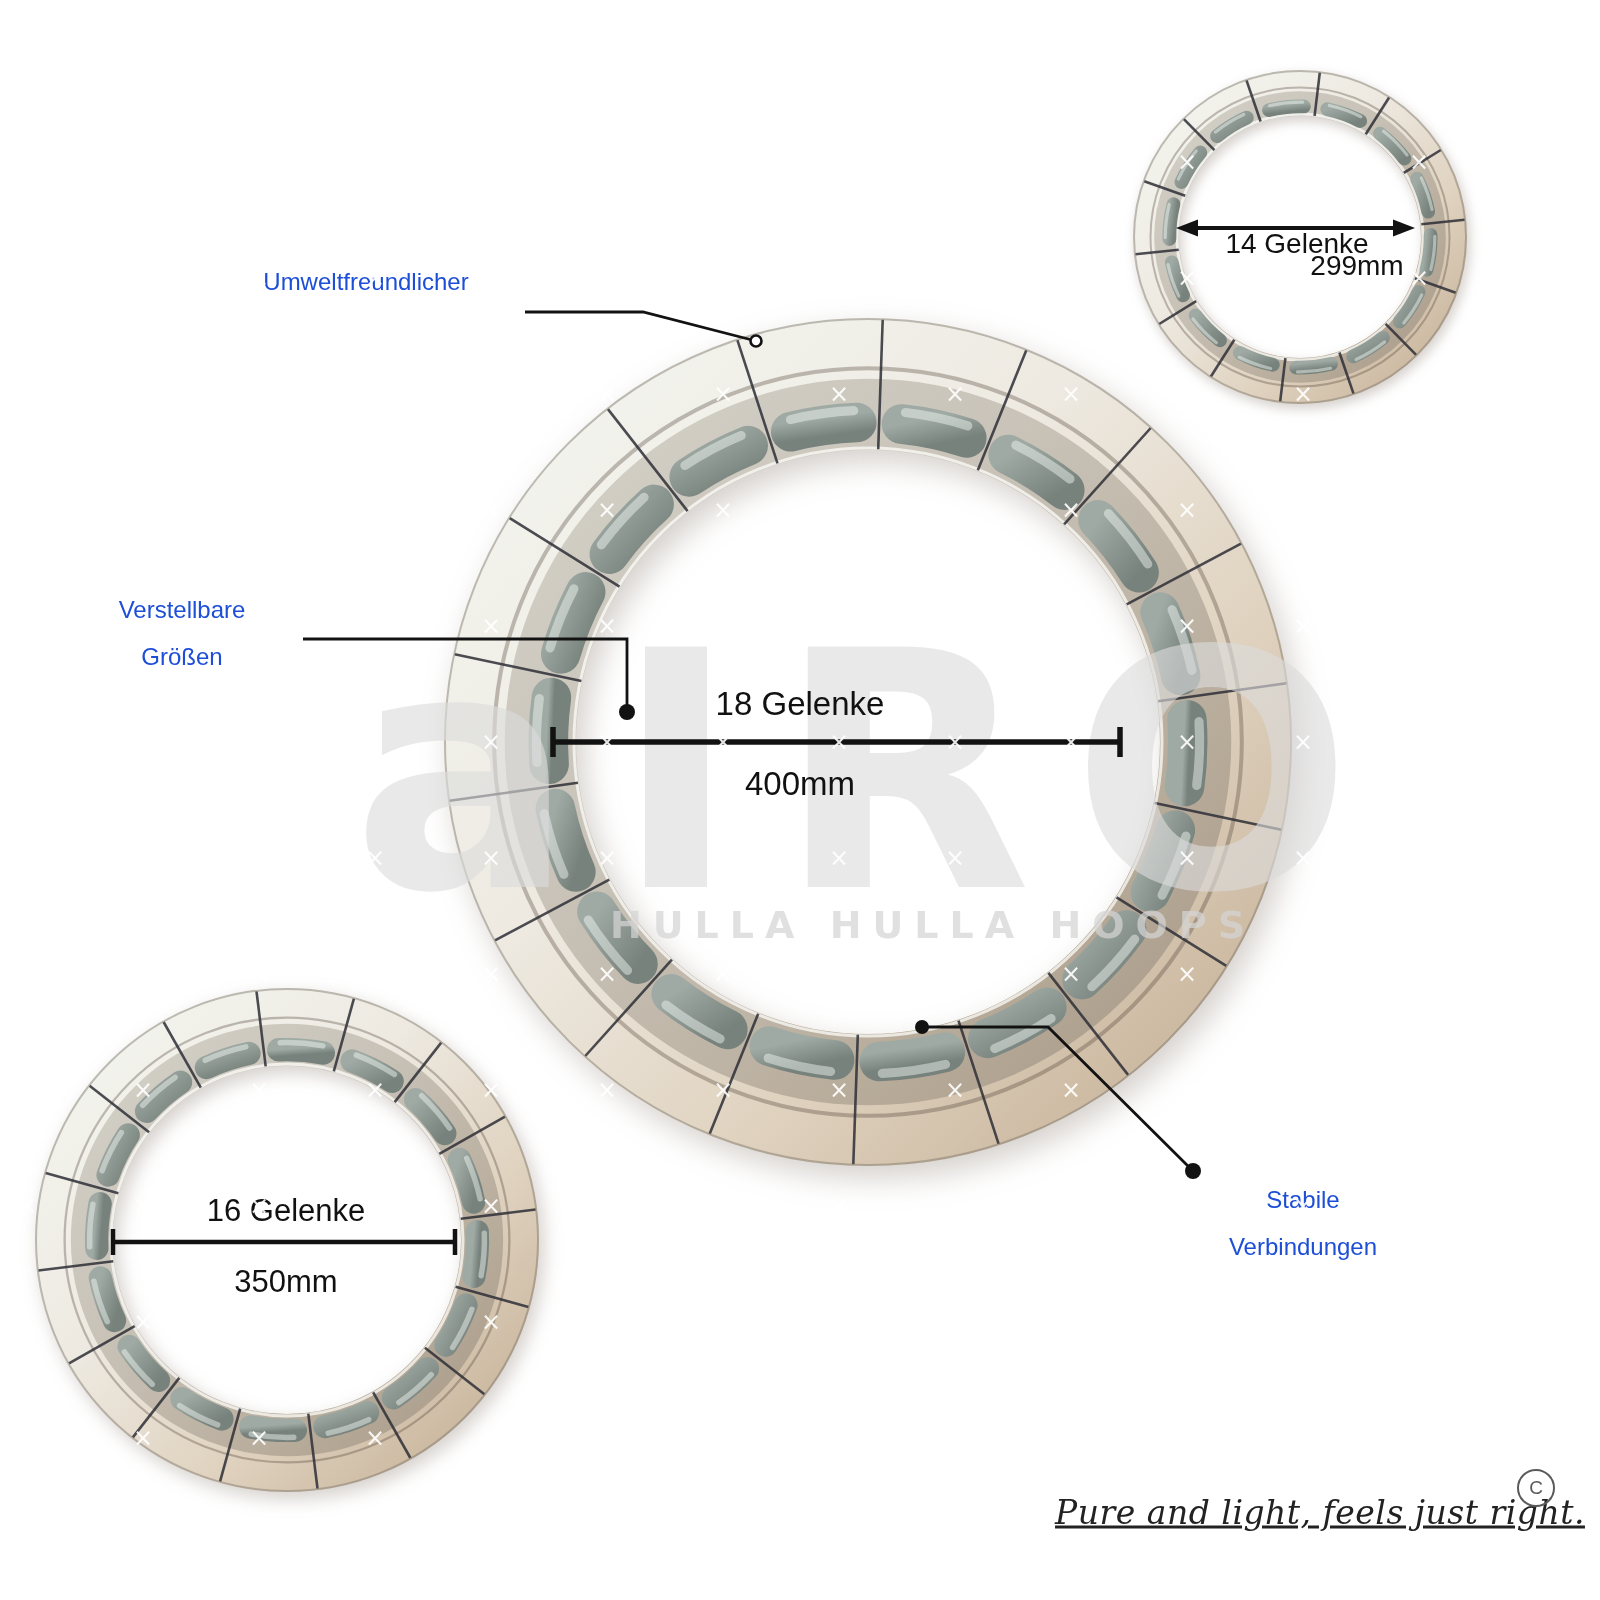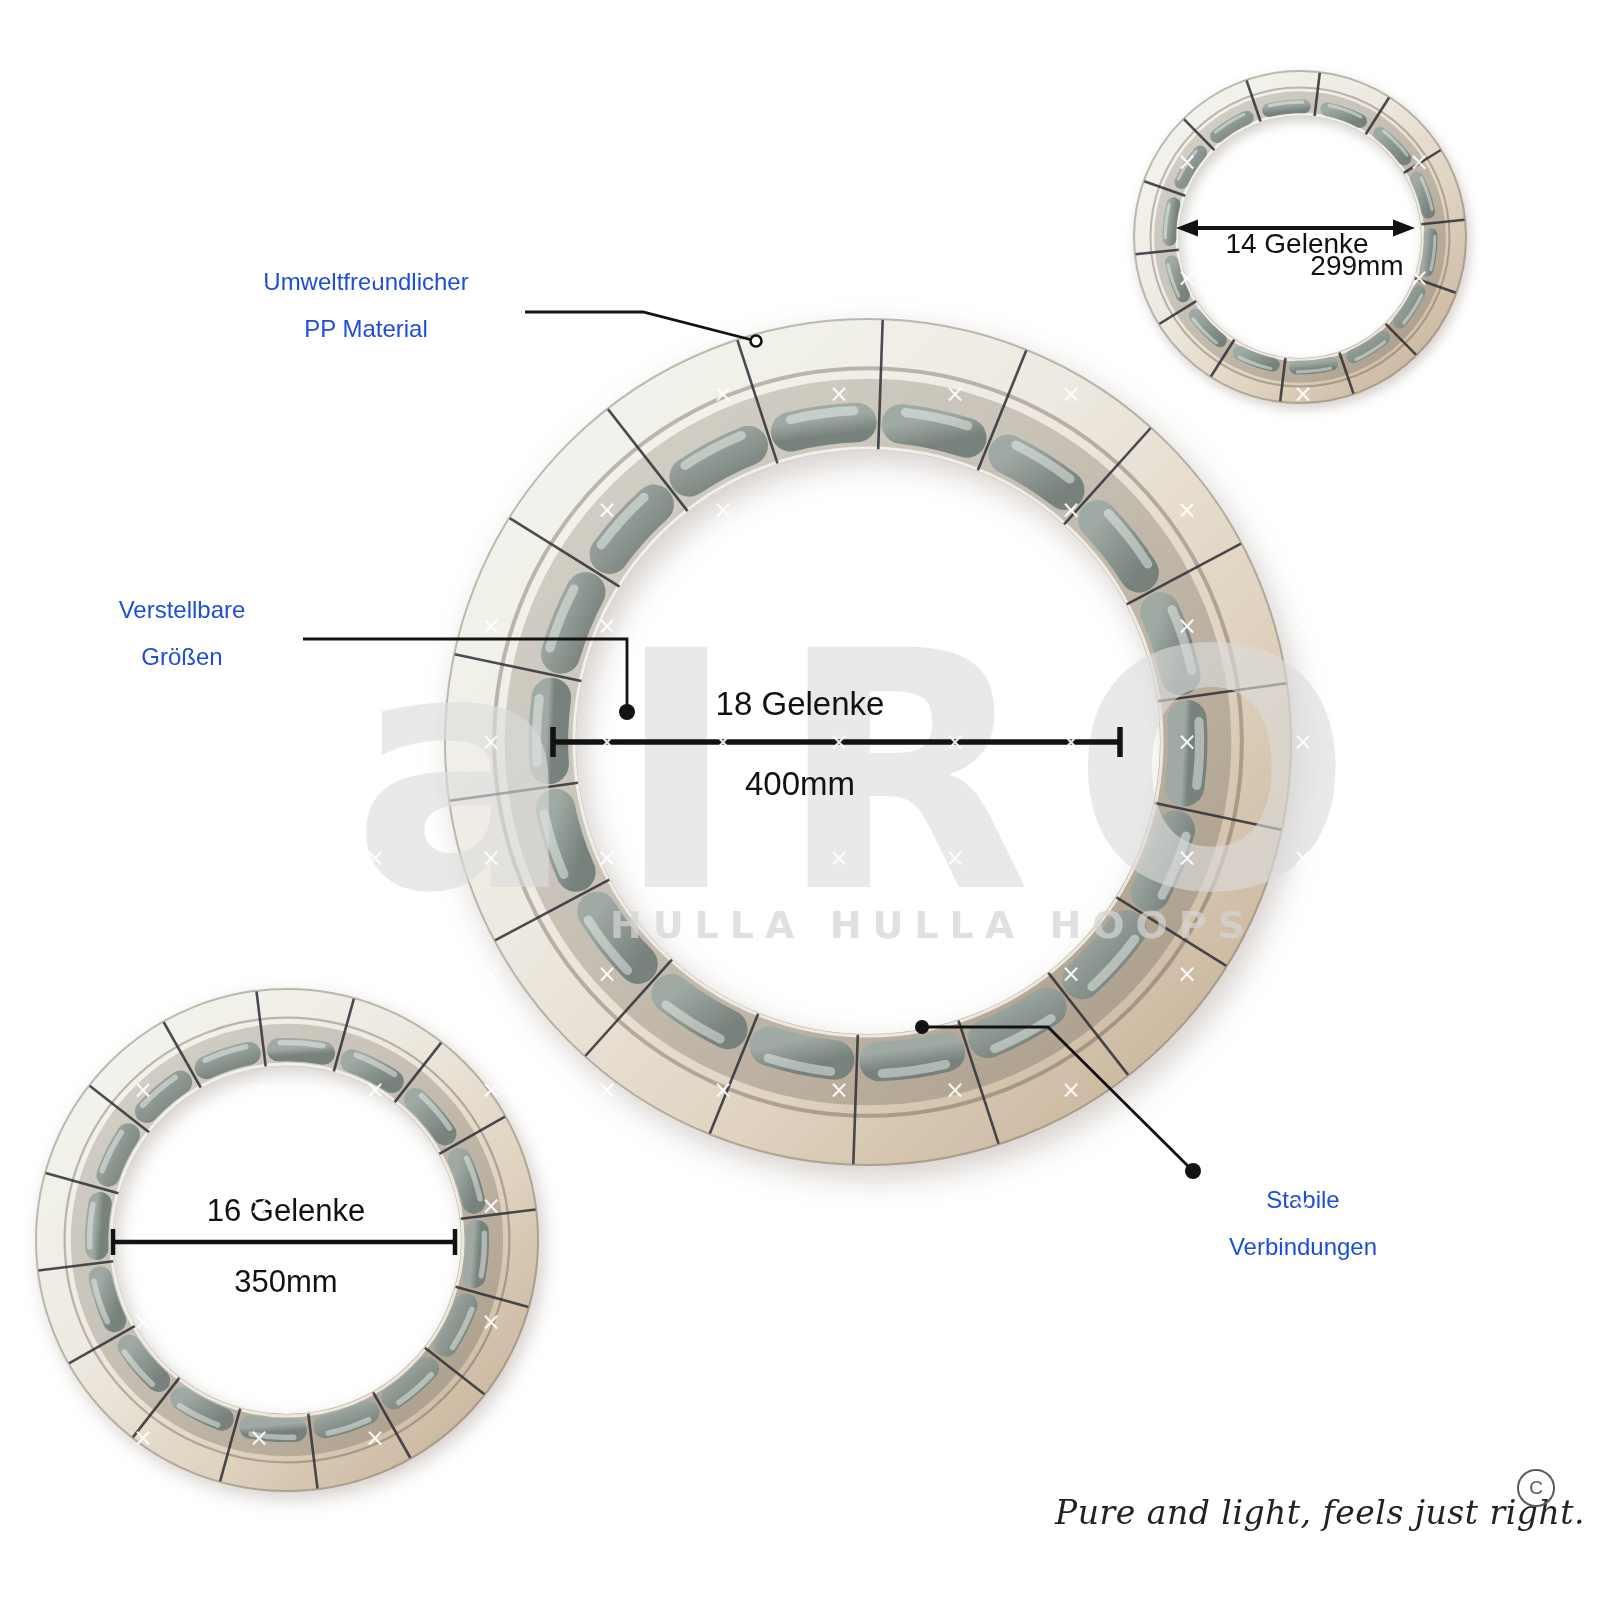--- a/index.html
+++ b/index.html
@@ -16,21 +16,21 @@
   #annot{position:absolute;left:0;top:0;z-index:30;pointer-events:none;}
   .callout{position:absolute;z-index:35;transform:translateX(-50%);text-align:center;
       font-size:24px;line-height:47px;color:#1d4ed8;white-space:nowrap;}
   .mlabel{position:absolute;z-index:35;transform:translate(-50%,-50%);color:#111;
       white-space:nowrap;}
   #xgrid{z-index:40;pointer-events:none;}
   .xmark{position:absolute;transform:translate(-50%,-50%);font-size:24px;
       color:rgba(255,255,255,0.9);font-family:"DejaVu Sans",sans-serif;}
   .script-tagline{position:absolute;z-index:45;transform:translate(-50%,-50%);
       font-family:"DejaVu Serif",serif;font-style:italic;font-size:33px;color:#222;
-      white-space:nowrap;letter-spacing:0.5px;}
+      white-space:nowrap;letter-spacing:0.5px;text-decoration:underline;}
   .copyright-badge{position:absolute;z-index:45;width:34px;height:34px;border-radius:50%;
       border:2.5px solid #5a5a5a;color:#5a5a5a;display:flex;align-items:center;
       justify-content:center;font-size:19px;font-family:"Liberation Sans",sans-serif;}
 </style>
 </head>
 <body>
 
 <div class="stage">
 
   <div id="rings-layer" class="layer">
@@ -314,21 +314,20 @@
       <line x1="113" y1="1242" x2="455" y2="1242" stroke="#121212" stroke-width="4.5"></line>
         <line x1="113" y1="1229" x2="113" y2="1255" stroke="#121212" stroke-width="4.5"></line>
         <line x1="455" y1="1229" x2="455" y2="1255" stroke="#121212" stroke-width="4.5"></line>
       <line x1="1182" y1="228" x2="1409" y2="228" stroke="#121212" stroke-width="4"></line>
         <polygon points="1176,228 1198,219.5 1198,236.5" fill="#121212"></polygon>
         <polygon points="1415,228 1393,219.5 1393,236.5" fill="#121212"></polygon>
     </svg>
 
   <div class="callout" id="callout-material" style="left: 366px; top: 258px;">
     <div>Umweltfreundlicher</div>
-    <div>PP Material</div>
   </div>
   <div class="callout" id="callout-connections" style="left: 1303px; top: 1176px;">
     <div>Stabile</div>
     <div>Verbindungen</div>
   </div>
   <div class="callout" id="callout-sizes" style="left: 182px; top: 586px;">
     <div>Verstellbare</div>
     <div>Größen</div>
   </div>
 

